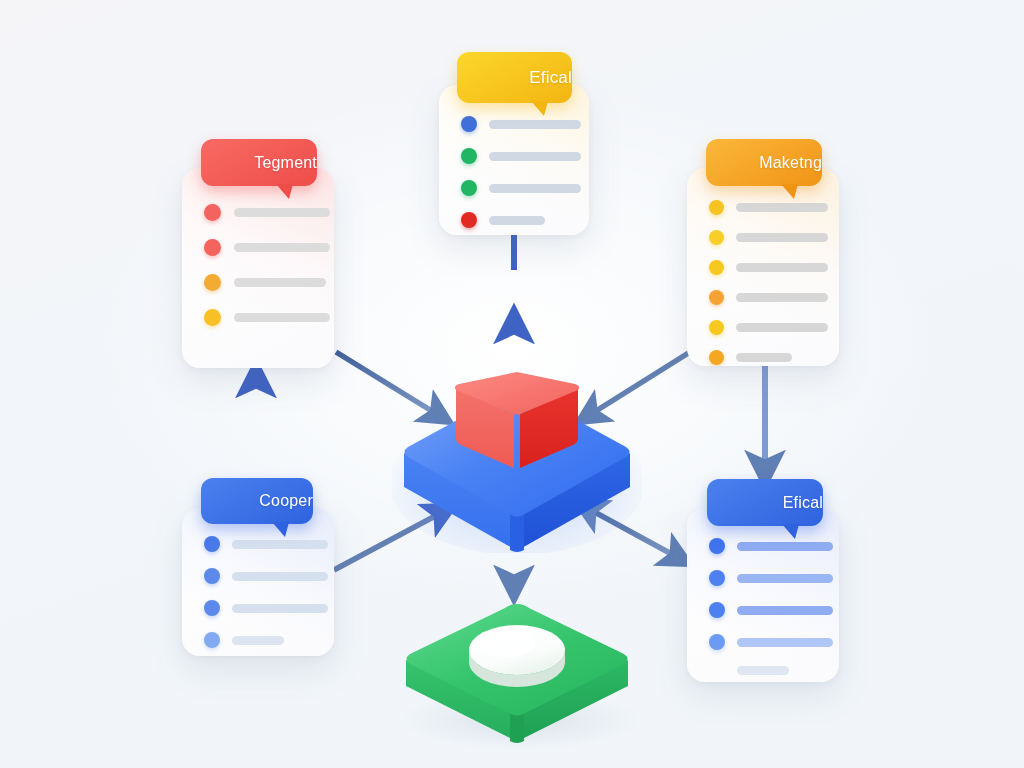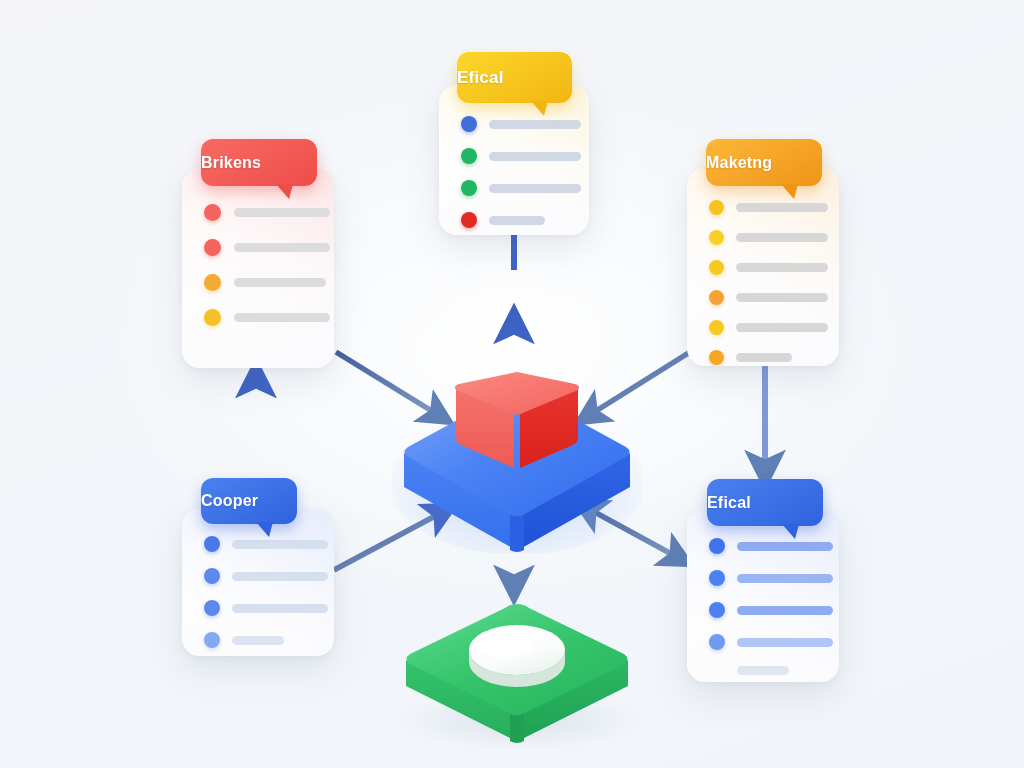--- a/index.html
+++ b/index.html
@@ -34,24 +34,24 @@
   .card.blue .tint { background: linear-gradient(200deg, rgba(70,110,230,.12) 0%, rgba(70,110,230,.03) 45%, rgba(255,255,255,0) 72%); }
 
   .rows { position: absolute; left: 0; right: 0; }
   .row { display: flex; align-items: center; }
   .dot { border-radius: 50%; flex: none; }
   .bar { border-radius: 7px; height: 9px; }
 
   
   .badge {
     position: absolute;
-    display: flex; align-items: center; justify-content: flex-start;
+    display: flex; align-items: center; justify-content: flex-end;
     border-radius: 12px;
     color: #fff;
-    font-weight: 700;
+    font-weight: 400;
     letter-spacing: .2px;
     text-shadow: 0 1px 2px rgba(0,0,0,.14);
     white-space: nowrap;
   }
   .badge .tail {
     position: absolute; bottom: -13px; right: 24px;
     width: 0; height: 0;
     border-left: 13px solid transparent;
     border-right: 4px solid transparent;
     border-top: 15px solid var(--tail);
@@ -124,21 +124,21 @@
       </div>
       <div class="row">
         <span class="dot" style="width:17px;height:17px;background:#f6c026;box-shadow:0 2px 4px rgba(246,192,38,.4);"></span>
         <span class="bar" style="width:96px;margin-left:13px;background:#dcdcdd;"></span>
       </div>
     </div>
   </div>
   <div class="badge" style="left:201px; top:139px; width:116px; height:47px; font-size:16px;
               background:linear-gradient(150deg,#f76a63 0%,#ef4d4a 100%);
               box-shadow:0 6px 14px rgba(239,77,74,.34); --tail:#ef4d4a;">
-    <span class="lbl">Brikens</span>
+    <span class="lbl">Tegment</span>
     <span class="tail"></span>
   </div>
 
   <div class="card yellow" style="left:439px; top:85px; width:150px; height:150px;">
     <div class="tint"></div>
     <div class="rows" style="top:31px; left:22px;">
       <div class="row" style="margin-bottom:16px;">
         <span class="dot" style="width:16px;height:16px;background:#3f6fd8;box-shadow:0 2px 4px rgba(63,111,216,.4);"></span>
         <span class="bar" style="width:92px;margin-left:12px;background:#cfd8e3;"></span>
       </div>
@@ -213,21 +213,21 @@
       <div class="row" style="margin-bottom:16px;">
         <span class="dot" style="width:16px;height:16px;background:#5d8aea;box-shadow:0 2px 4px rgba(93,138,234,.35);"></span>
         <span class="bar" style="width:96px;margin-left:12px;background:#d6dfee;"></span>
       </div>
       <div class="row">
         <span class="dot" style="width:16px;height:16px;background:#82aaf0;box-shadow:0 2px 4px rgba(130,170,240,.35);"></span>
         <span class="bar" style="width:52px;margin-left:12px;background:#dce4f1;"></span>
       </div>
     </div>
   </div>
-  <div class="badge" style="left:201px; top:478px; width:96px; height:46px; font-size:16px;
+  <div class="badge" style="left:201px; top:478px; width:112px; height:46px; font-size:16px;
               background:linear-gradient(150deg,#4b81ee 0%,#2f62df 100%);
               box-shadow:0 6px 14px rgba(47,98,223,.34); --tail:#2f62df;">
     <span class="lbl">Cooper</span>
     <span class="tail"></span>
   </div>
 
   <div class="card blue" style="left:687px; top:508px; width:152px; height:174px;">
     <div class="tint"></div>
     <div class="rows" style="top:30px; left:22px;">
       <div class="row" style="margin-bottom:16px;">

